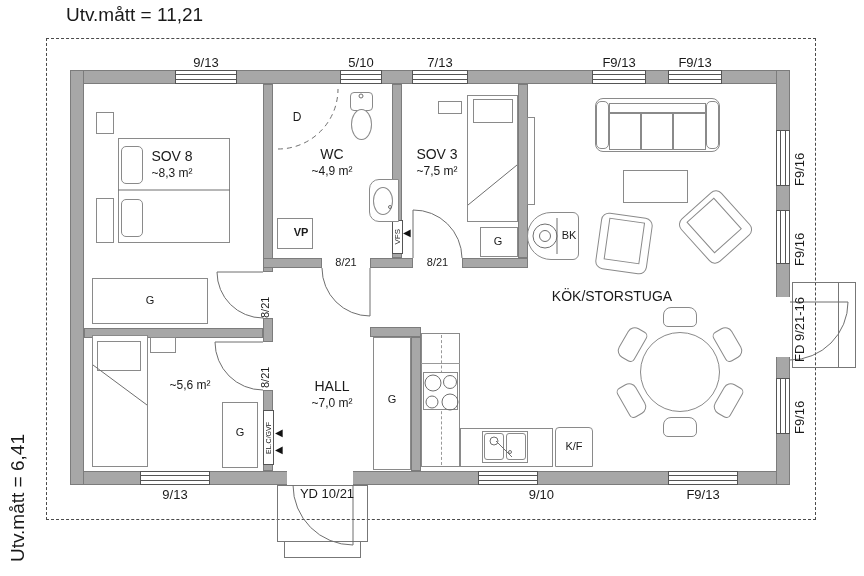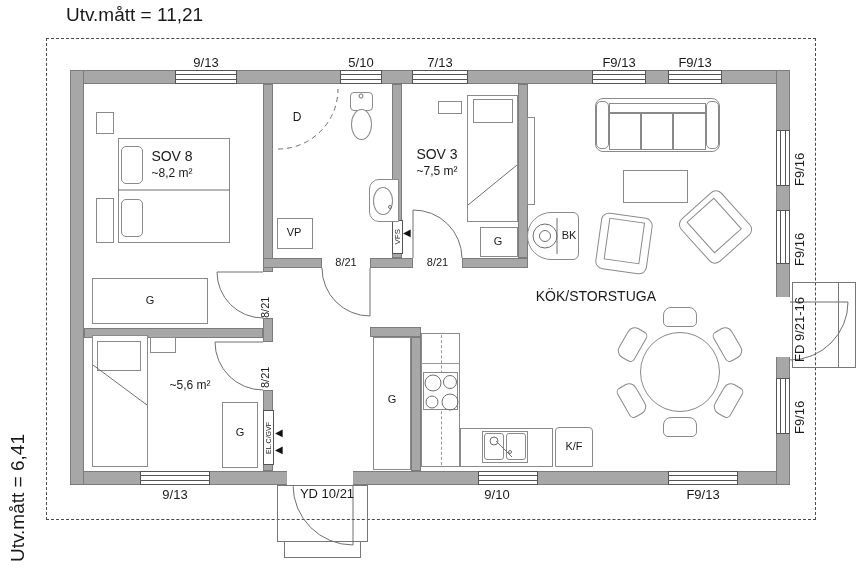--- a/index.html
+++ b/index.html
@@ -208,56 +208,64 @@
       <circle cx="390" cy="207" r="1.5"></circle>
 
       <circle cx="545" cy="236" r="12"></circle>
       <circle cx="545" cy="236" r="5.5"></circle>
       <path d="M 557,218 L 557,254"></path>
     </g>
   </svg>
 
   <div class="roomlbl" style="left:112px;top:148px;width:120px;">
     <div>SOV 8</div>
-      <div class="area">~8,2 m²</div>
+      <div class="area">~8,3 m²</div>
+  </div>
+  <div class="roomlbl" style="left:282px;top:146px;width:100px;">
+    <div>WC</div>
+      <div class="area">~4,9 m²</div>
   </div>
   <div class="roomlbl" style="left:387px;top:146px;width:100px;">
     <div>SOV 3</div>
       <div class="area">~7,5 m²</div>
   </div>
-  <div class="roomlbl" style="left:496px;top:288px;width:160px;text-align:right;">
+  <div class="roomlbl" style="left:532px;top:288px;width:160px;">
     <div>KÖK/STORSTUGA</div>
   </div>
   <div class="roomlbl" style="left:130px;top:378px;width:120px;">
       <div class="area">~5,6 m²</div>
+  </div>
+  <div class="roomlbl" style="left:282px;top:378px;width:100px;">
+    <div>HALL</div>
+      <div class="area">~7,0 m²</div>
   </div>
 
   <div class="winlbl" style="left:176px;top:56px;width:60px;">9/13</div>
   <div class="winlbl" style="left:331px;top:56px;width:60px;">5/10</div>
   <div class="winlbl" style="left:410px;top:56px;width:60px;">7/13</div>
   <div class="winlbl" style="left:589px;top:56px;width:60px;">F9/13</div>
   <div class="winlbl" style="left:665px;top:56px;width:60px;">F9/13</div>
 
   <div class="winlbl" style="left:145px;top:488px;width:60px;">9/13</div>
   <div class="winlbl" style="left:287px;top:487px;width:80px;">YD 10/21</div>
-  <div class="winlbl" style="left:467px;top:488px;width:60px;">9/10</div>
+  <div class="winlbl" style="left:494px;top:488px;width:60px;text-align:right;">9/10</div>
   <div class="winlbl" style="left:673px;top:488px;width:60px;">F9/13</div>
 
   <div class="vlbl vtext" style="left:793px;top:130px;height:56px;">F9/16</div>
   <div class="vlbl vtext" style="left:793px;top:208px;height:58px;">F9/16</div>
   <div class="vlbl vtext" style="left:793px;top:290px;height:72px;">FD 9/21-16</div>
   <div class="vlbl vtext" style="left:793px;top:378px;height:56px;">F9/16</div>
 
   <div class="vlbl vtext" style="left:260px;top:274px;height:44px;font-size:11px;">8/21</div>
   <div class="vlbl vtext" style="left:260px;top:344px;height:44px;font-size:11px;">8/21</div>
   <div class="lbl" style="left:322px;top:257px;width:48px;">8/21</div>
   <div class="lbl" style="left:413px;top:257px;width:49px;">8/21</div>
 
   <div class="lbl" style="left:290px;top:111px;width:14px;font-size:12px;">D</div>
-  <div class="lbl" style="left:282px;top:227px;width:24px;">VP</div>
+  <div class="lbl" style="left:289px;top:227px;width:24px;font-weight:bold;">VP</div>
   <div class="lbl" style="left:142px;top:295px;width:16px;">G</div>
   <div class="lbl" style="left:490px;top:236px;width:16px;">G</div>
   <div class="lbl" style="left:232px;top:427px;width:16px;">G</div>
   <div class="lbl" style="left:384px;top:394px;width:16px;">G</div>
   <div class="lbl" style="left:558px;top:230px;width:22px;">BK</div>
   <div class="lbl" style="left:560px;top:441px;width:28px;">K/F</div>
 
 </div>
 
 </body></html>

